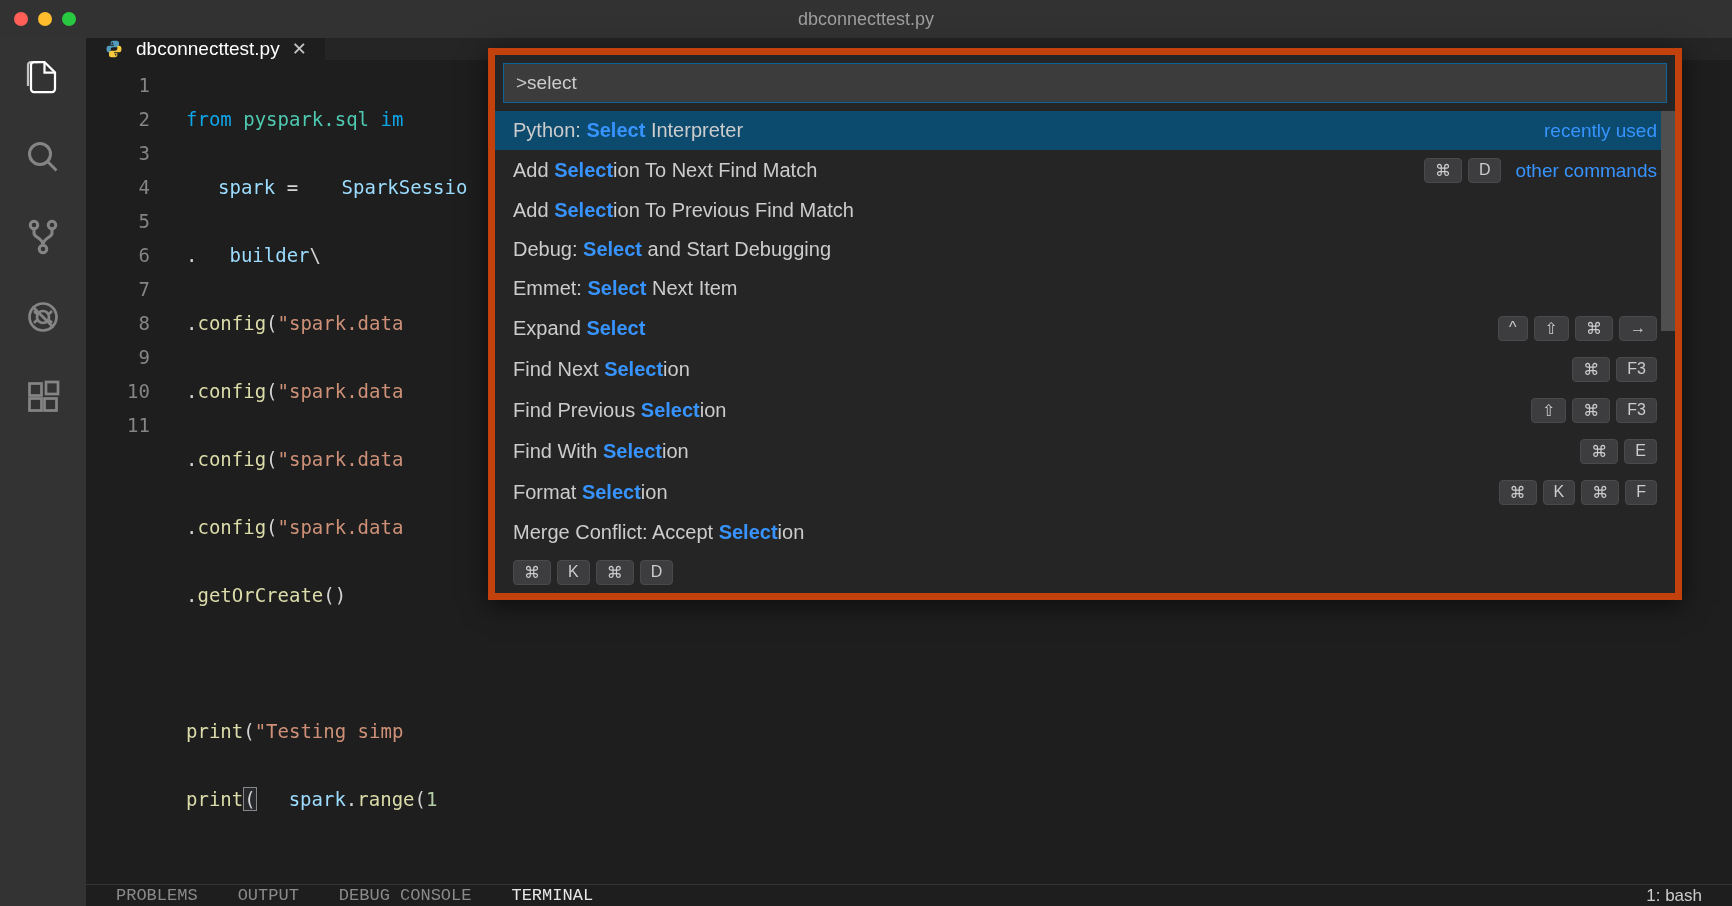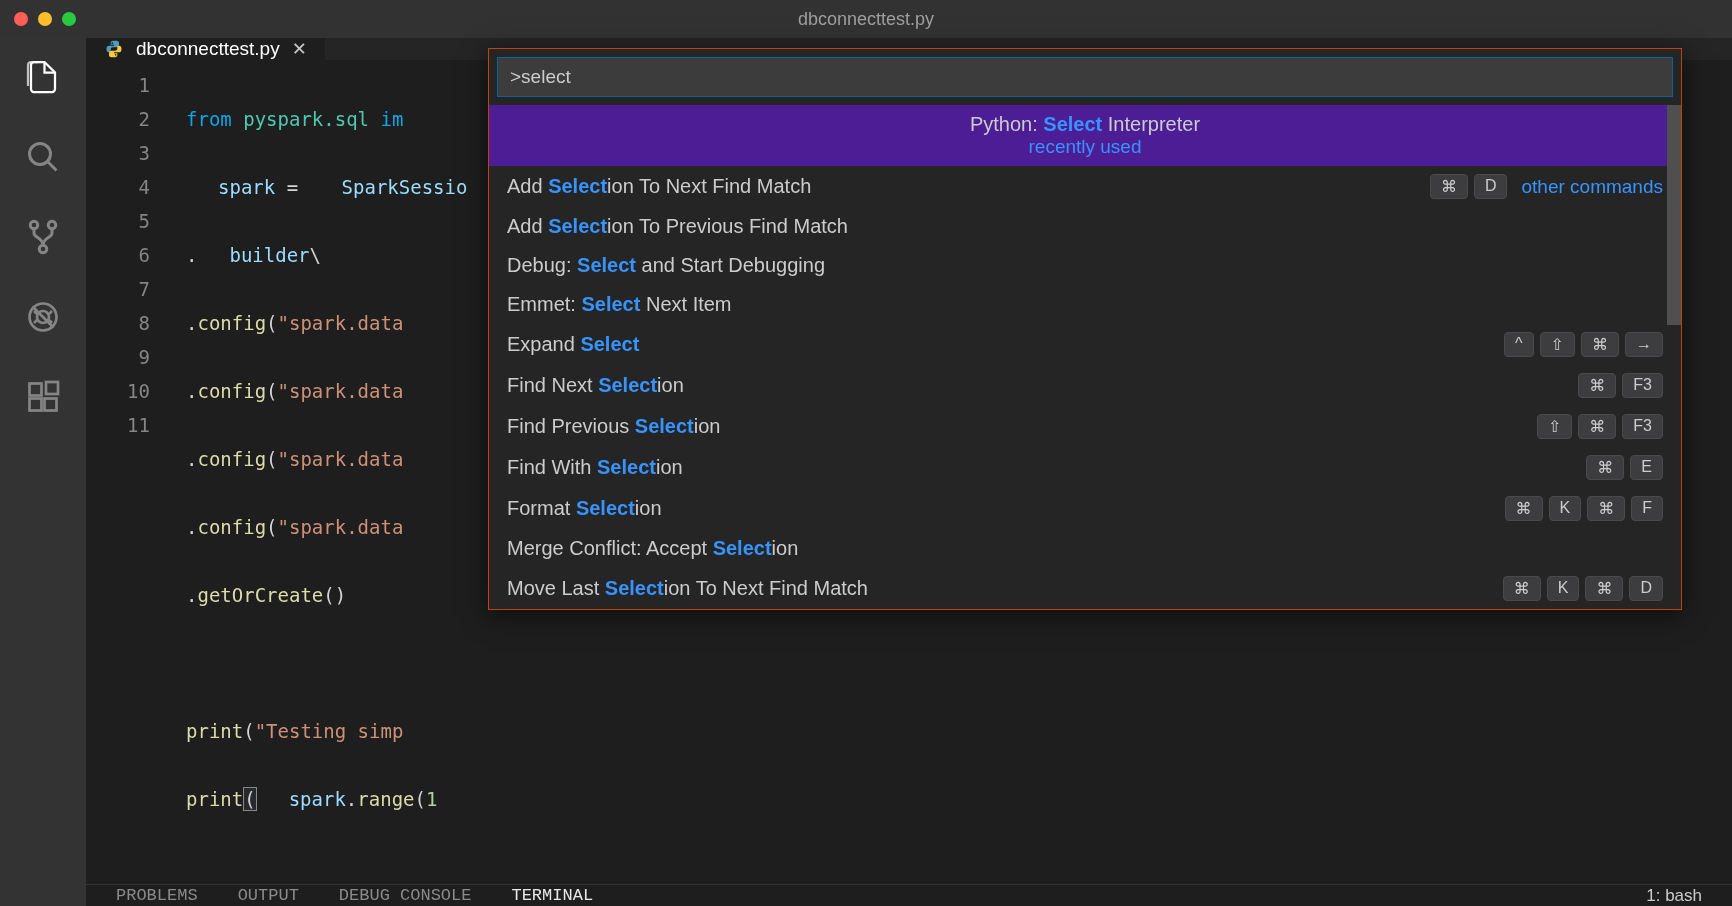--- a/index.html
+++ b/index.html
@@ -115,21 +115,21 @@
     .panel-tab.active { color: #e7e7e7; }
     .panel-right { color:#cccccc; font-size:17px;}
 
     
     .command-palette {
       position: absolute;
       top: 10px;
       left: 402px;
       width: 1194px;
       background: #252526;
-      border: 1px solid #c2410c;
+      border: 7px solid #c2410c;
       box-shadow: 0 5px 25px rgba(0,0,0,0.6);
       z-index: 100;
     }
     .cp-input-wrap { padding: 8px; }
     .cp-input {
       width: 100%;
       background: #3c3c3c;
       border: 1px solid #0e639c;
       color: #cccccc;
       font-size: 19px;
@@ -140,21 +140,21 @@
     .cp-list { max-height: 560px; overflow-y: auto; position: relative;}
     .cp-item {
       display: flex;
       align-items: center;
       justify-content: space-between;
       padding: 8px 18px;
       font-size: 20px;
       color: #cccccc;
       cursor: pointer;
     }
-    .cp-item.selected { background: #4c1d95; flex-direction: column; }
+    .cp-item.selected { background: #0c4a6e; }
     .cp-label { display: inline; }
     .cp-highlight { color: #3794ff; font-weight: 600; }
     .cp-right { display: flex; align-items: center; gap: 14px; }
     .cp-group { color: #3794ff; font-size: 19px; }
     .cp-keys { display: flex; gap: 6px; }
     .cp-key {
       background: #3d3d40;
       border: 1px solid #4a4a4d;
       border-radius: 4px;
       padding: 2px 10px;
@@ -363,21 +363,20 @@
                 <span class="cp-key">⌘</span>
                 <span class="cp-key">F</span>
               </span>
             </span>
           </div>
           <div class="cp-item">
             <span class="cp-label"><span>Merge Conflict: Accept </span><span class="cp-highlight">Select</span><span>ion</span></span>
             <span class="cp-right"></span>
           </div>
           <div class="cp-item">
-            <span class="cp-label"><span>Move Last </span><span class="cp-highlight">Select</span><span>ion To Next Find Match</span></span>
             <span class="cp-right">
               <span class="cp-keys">
                 <span class="cp-key">⌘</span>
                 <span class="cp-key">K</span>
                 <span class="cp-key">⌘</span>
                 <span class="cp-key">D</span>
               </span>
             </span>
           </div>
         </div>

